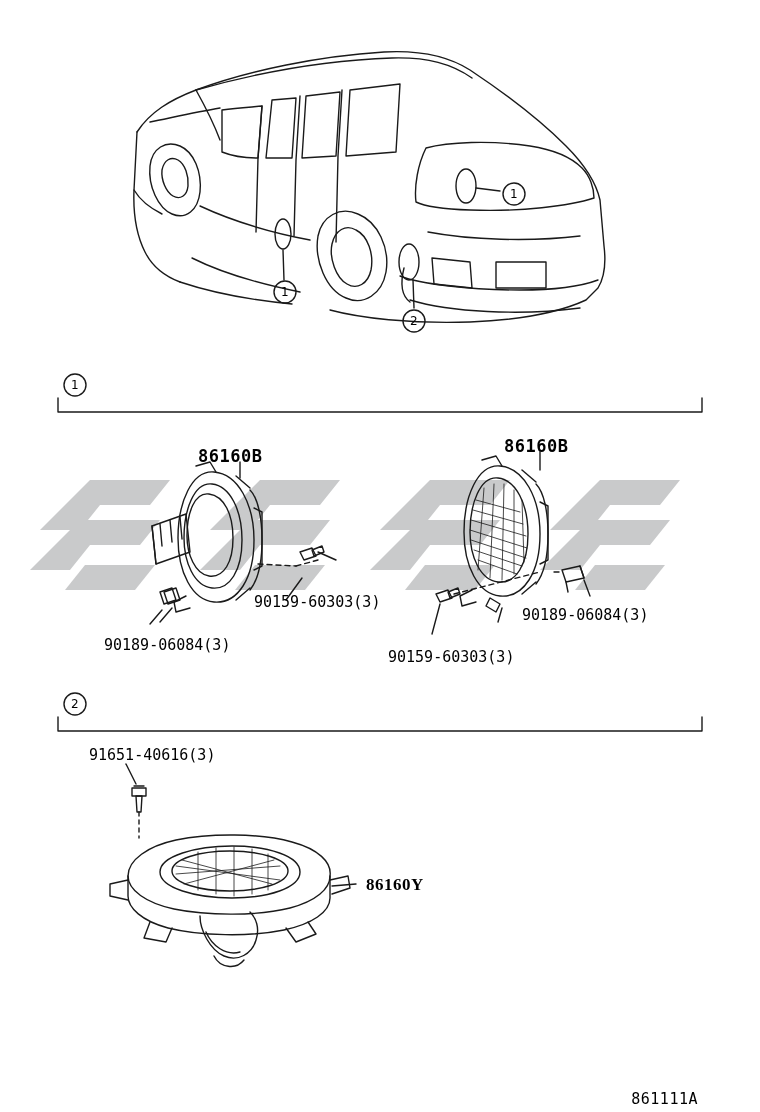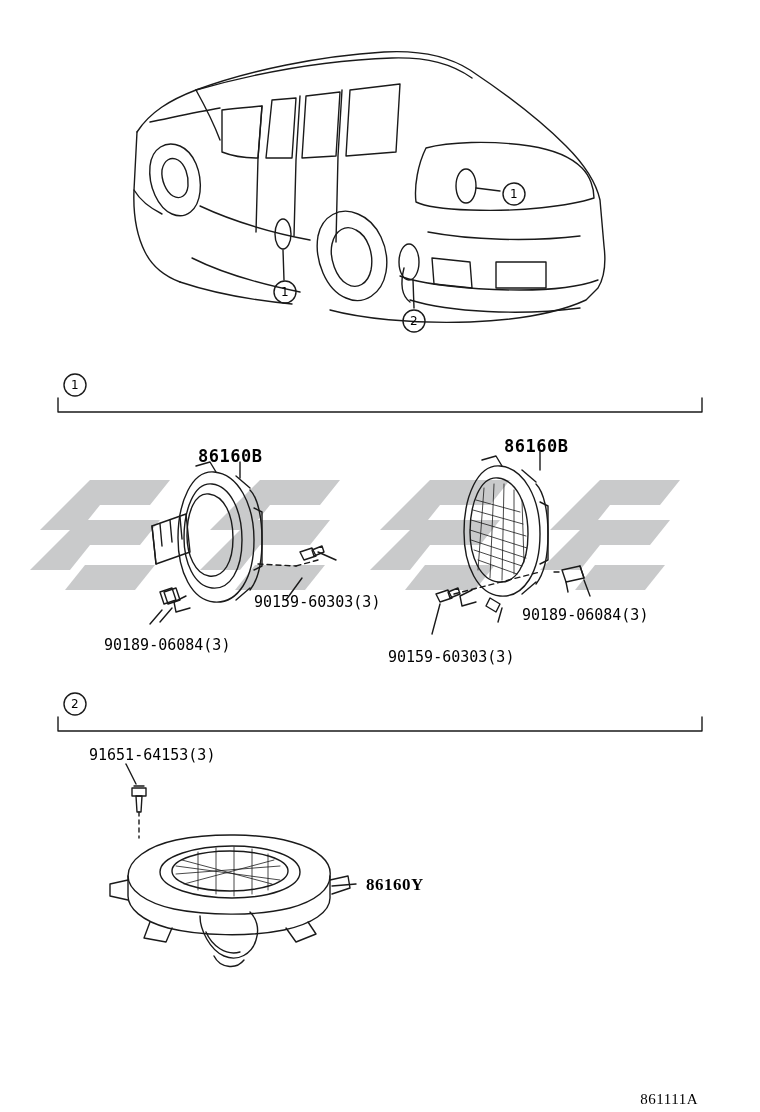--- a/index.html
+++ b/index.html
@@ -39,21 +39,20 @@
     letter-spacing: 0.5px;
     text-align: center;
   }
   .boltnum {
     font-size: 15px;
     letter-spacing: 0px;
   }
   .diagcode {
     font-size: 15px;
     letter-spacing: 0.5px;
-    font-family: Liberation Serif, serif;
   }
   .callout-txt {
     font-size: 12px;
     font-family: "DejaVu Sans", sans-serif;
   }
   .wm {
     position: absolute;
     pointer-events: none;
   }
 </style>
@@ -316,18 +315,18 @@
   <div class="lbl callout-txt" style="left:71px; top:697px;">2</div>
 
   <div class="lbl partnum" style="left:198px; top:446px;">86160B</div>
   <div class="lbl boltnum" style="left:104px; top:636px;">90189-06084(3)</div>
   <div class="lbl boltnum" style="left:254px; top:593px;">90159-60303(3)</div>
 
   <div class="lbl partnum" style="left:504px; top:436px;">86160B</div>
   <div class="lbl boltnum" style="left:522px; top:606px;">90189-06084(3)</div>
   <div class="lbl boltnum" style="left:388px; top:648px;">90159-60303(3)</div>
 
-  <div class="lbl boltnum" style="left:89px; top:746px;">91651-64153(3)</div>
+  <div class="lbl boltnum" style="left:89px; top:746px;">91651-40616(3)</div>
   <div class="lbl partnum" style="left:366px; top:875px;font-family:Liberation Serif, serif;">86160Y</div>
 
   <div class="lbl diagcode" style="left:698px; top:1108px; transform:translate(-100%,-100%);">861111A</div>
 
 </div>
 
 </body></html>

